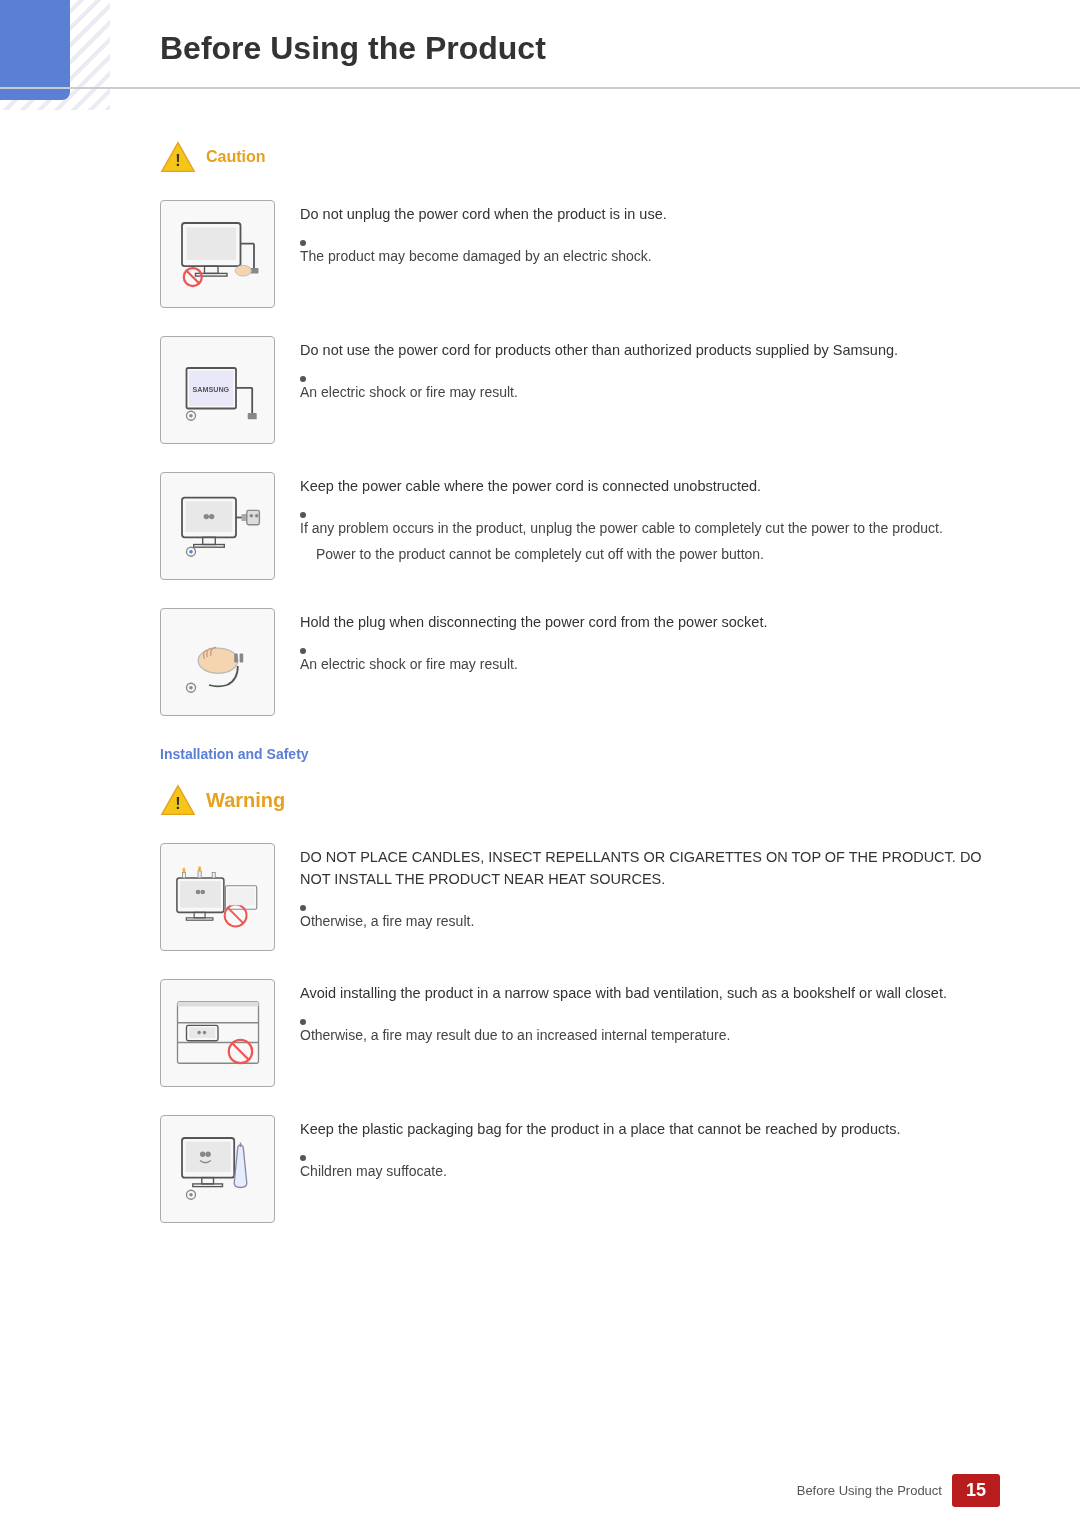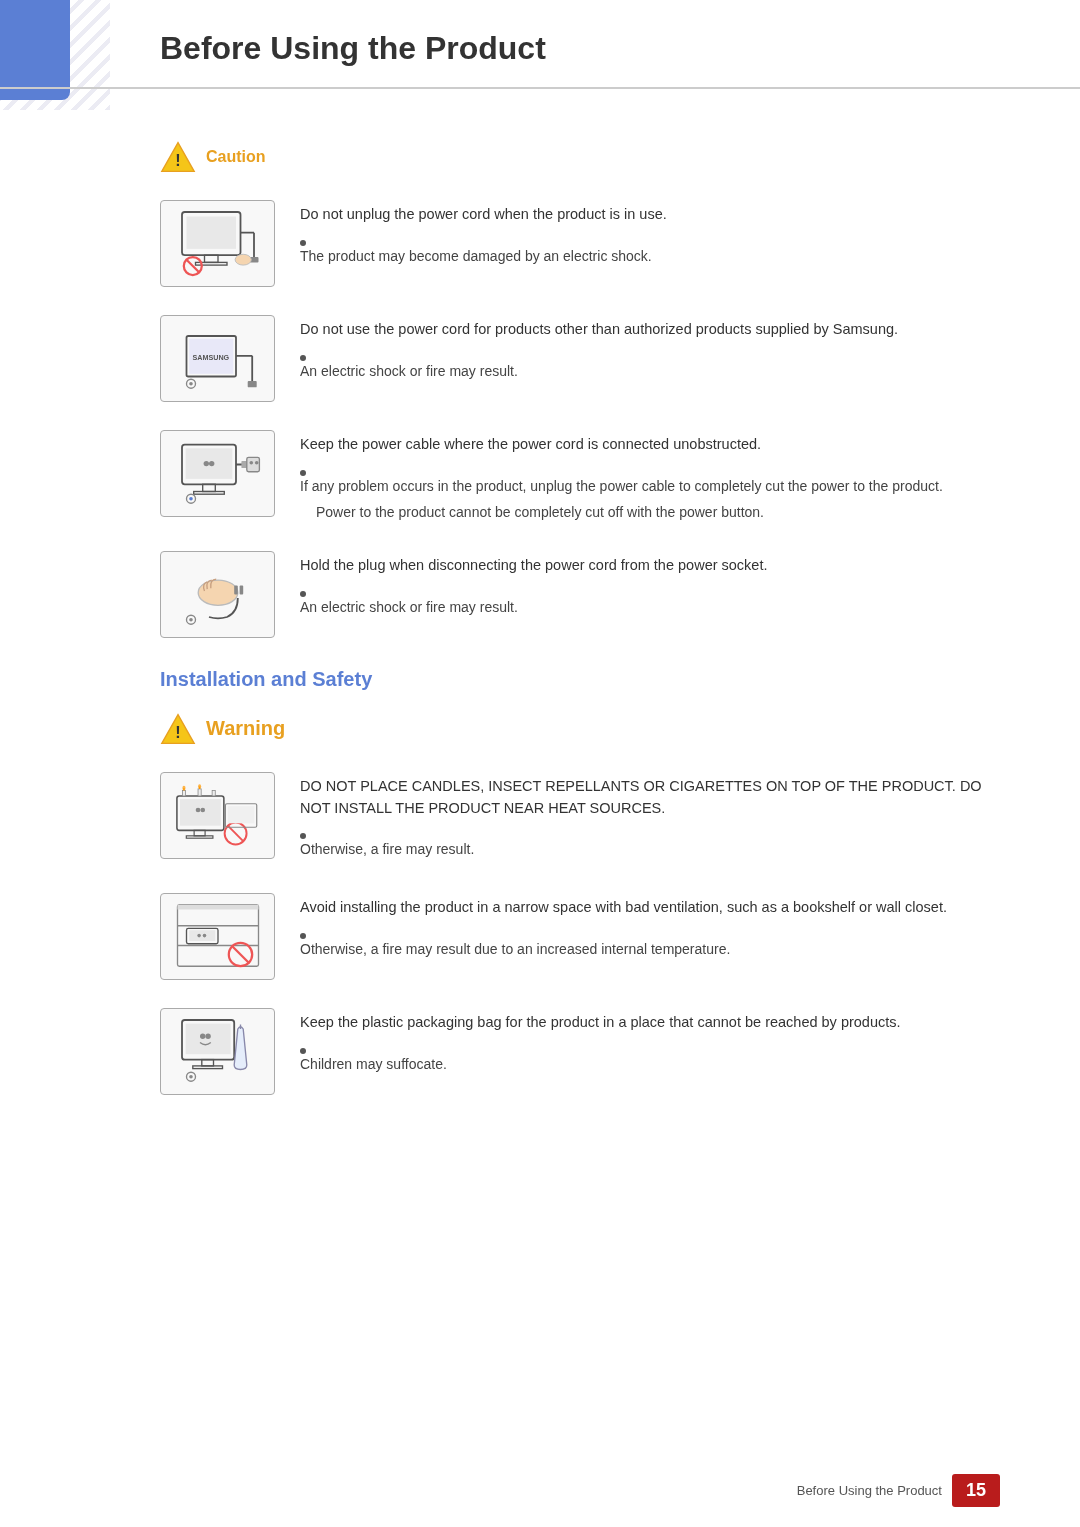--- a/index.html
+++ b/index.html
@@ -106,21 +106,21 @@
     
     .content-item {
       display: flex;
       align-items: flex-start;
       margin-bottom: 28px;
     }
 
     .item-icon {
       width: 115px;
       min-width: 115px;
-      height: 87px;
+      height: 108px;
       margin-right: 25px;
       border: 1.5px solid #aaa;
       border-radius: 4px;
       display: flex;
       align-items: center;
       justify-content: center;
       background: #f8f8f8;
       overflow: hidden;
     }
 
@@ -171,21 +171,21 @@
       margin-top: 5px;
       margin-left: 16px;
     }
 
     
     .section-divider {
       margin: 30px 0 20px 0;
     }
 
     .section-divider-title {
-      font-size: 20px;
+      font-size: 14px;
       font-weight: bold;
       color: #5b7fd4;
       margin-bottom: 20px;
     }
 
     
     .page-footer {
       position: absolute;
       bottom: 20px;
       right: 80px;

